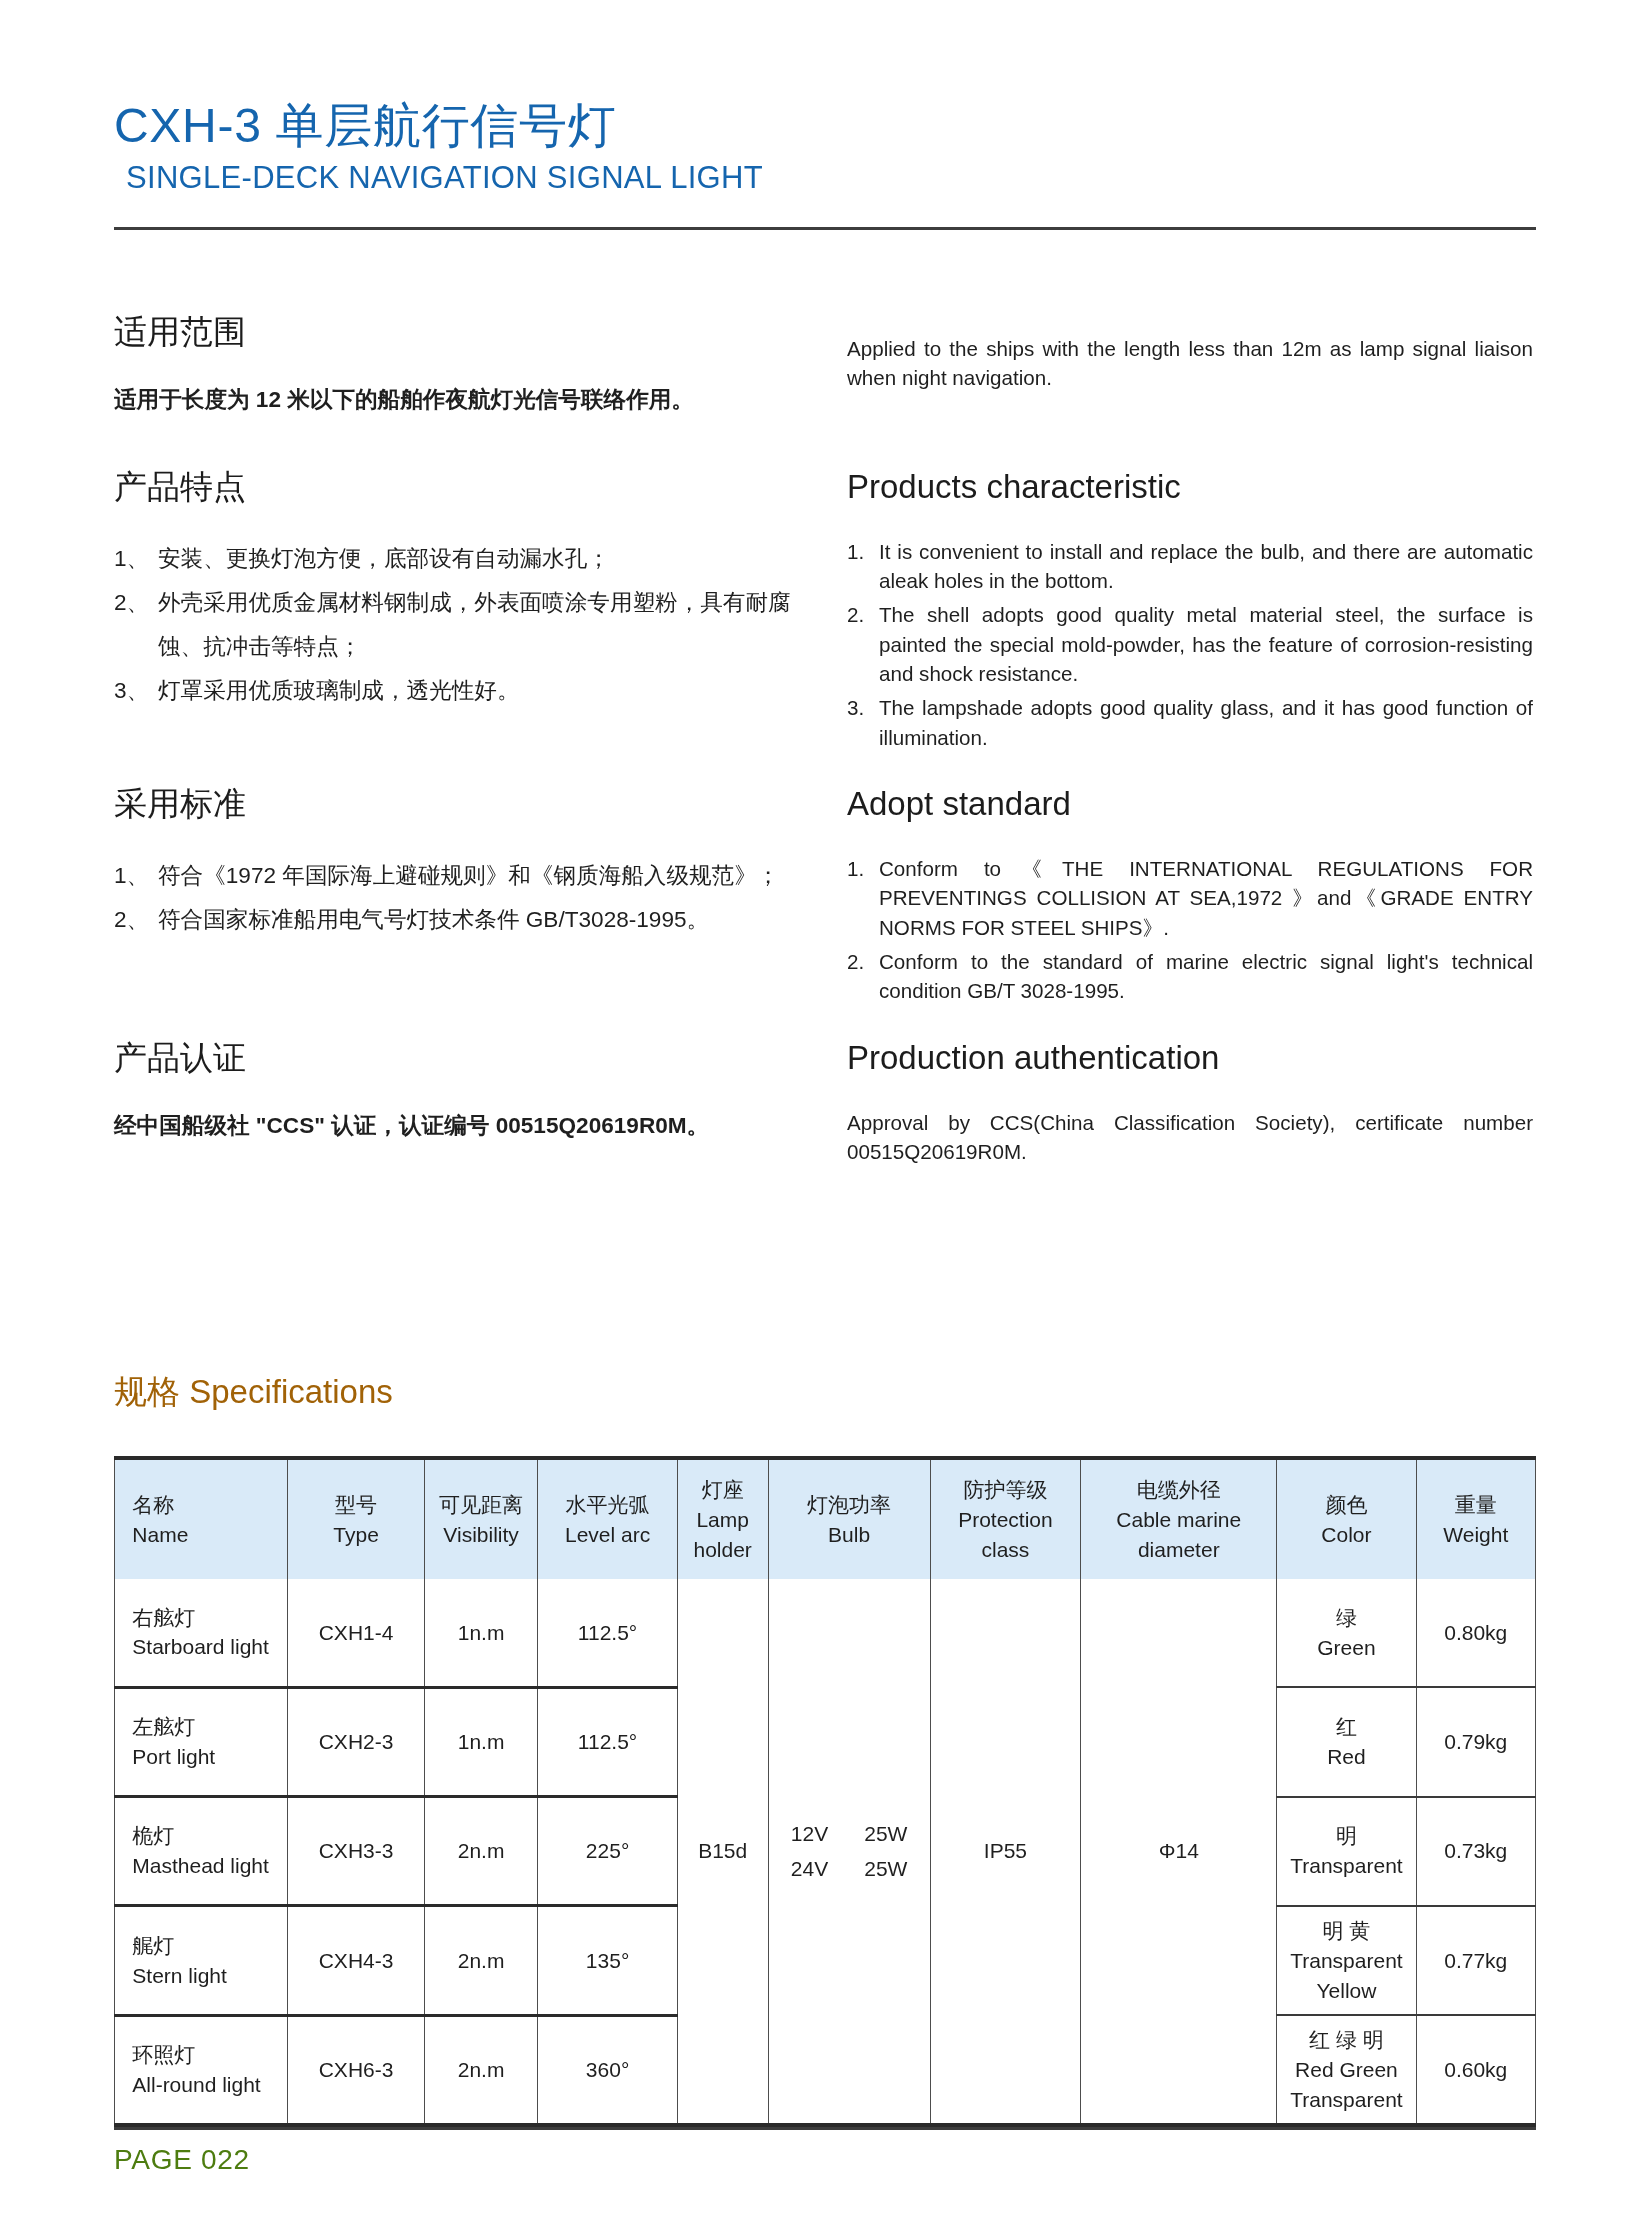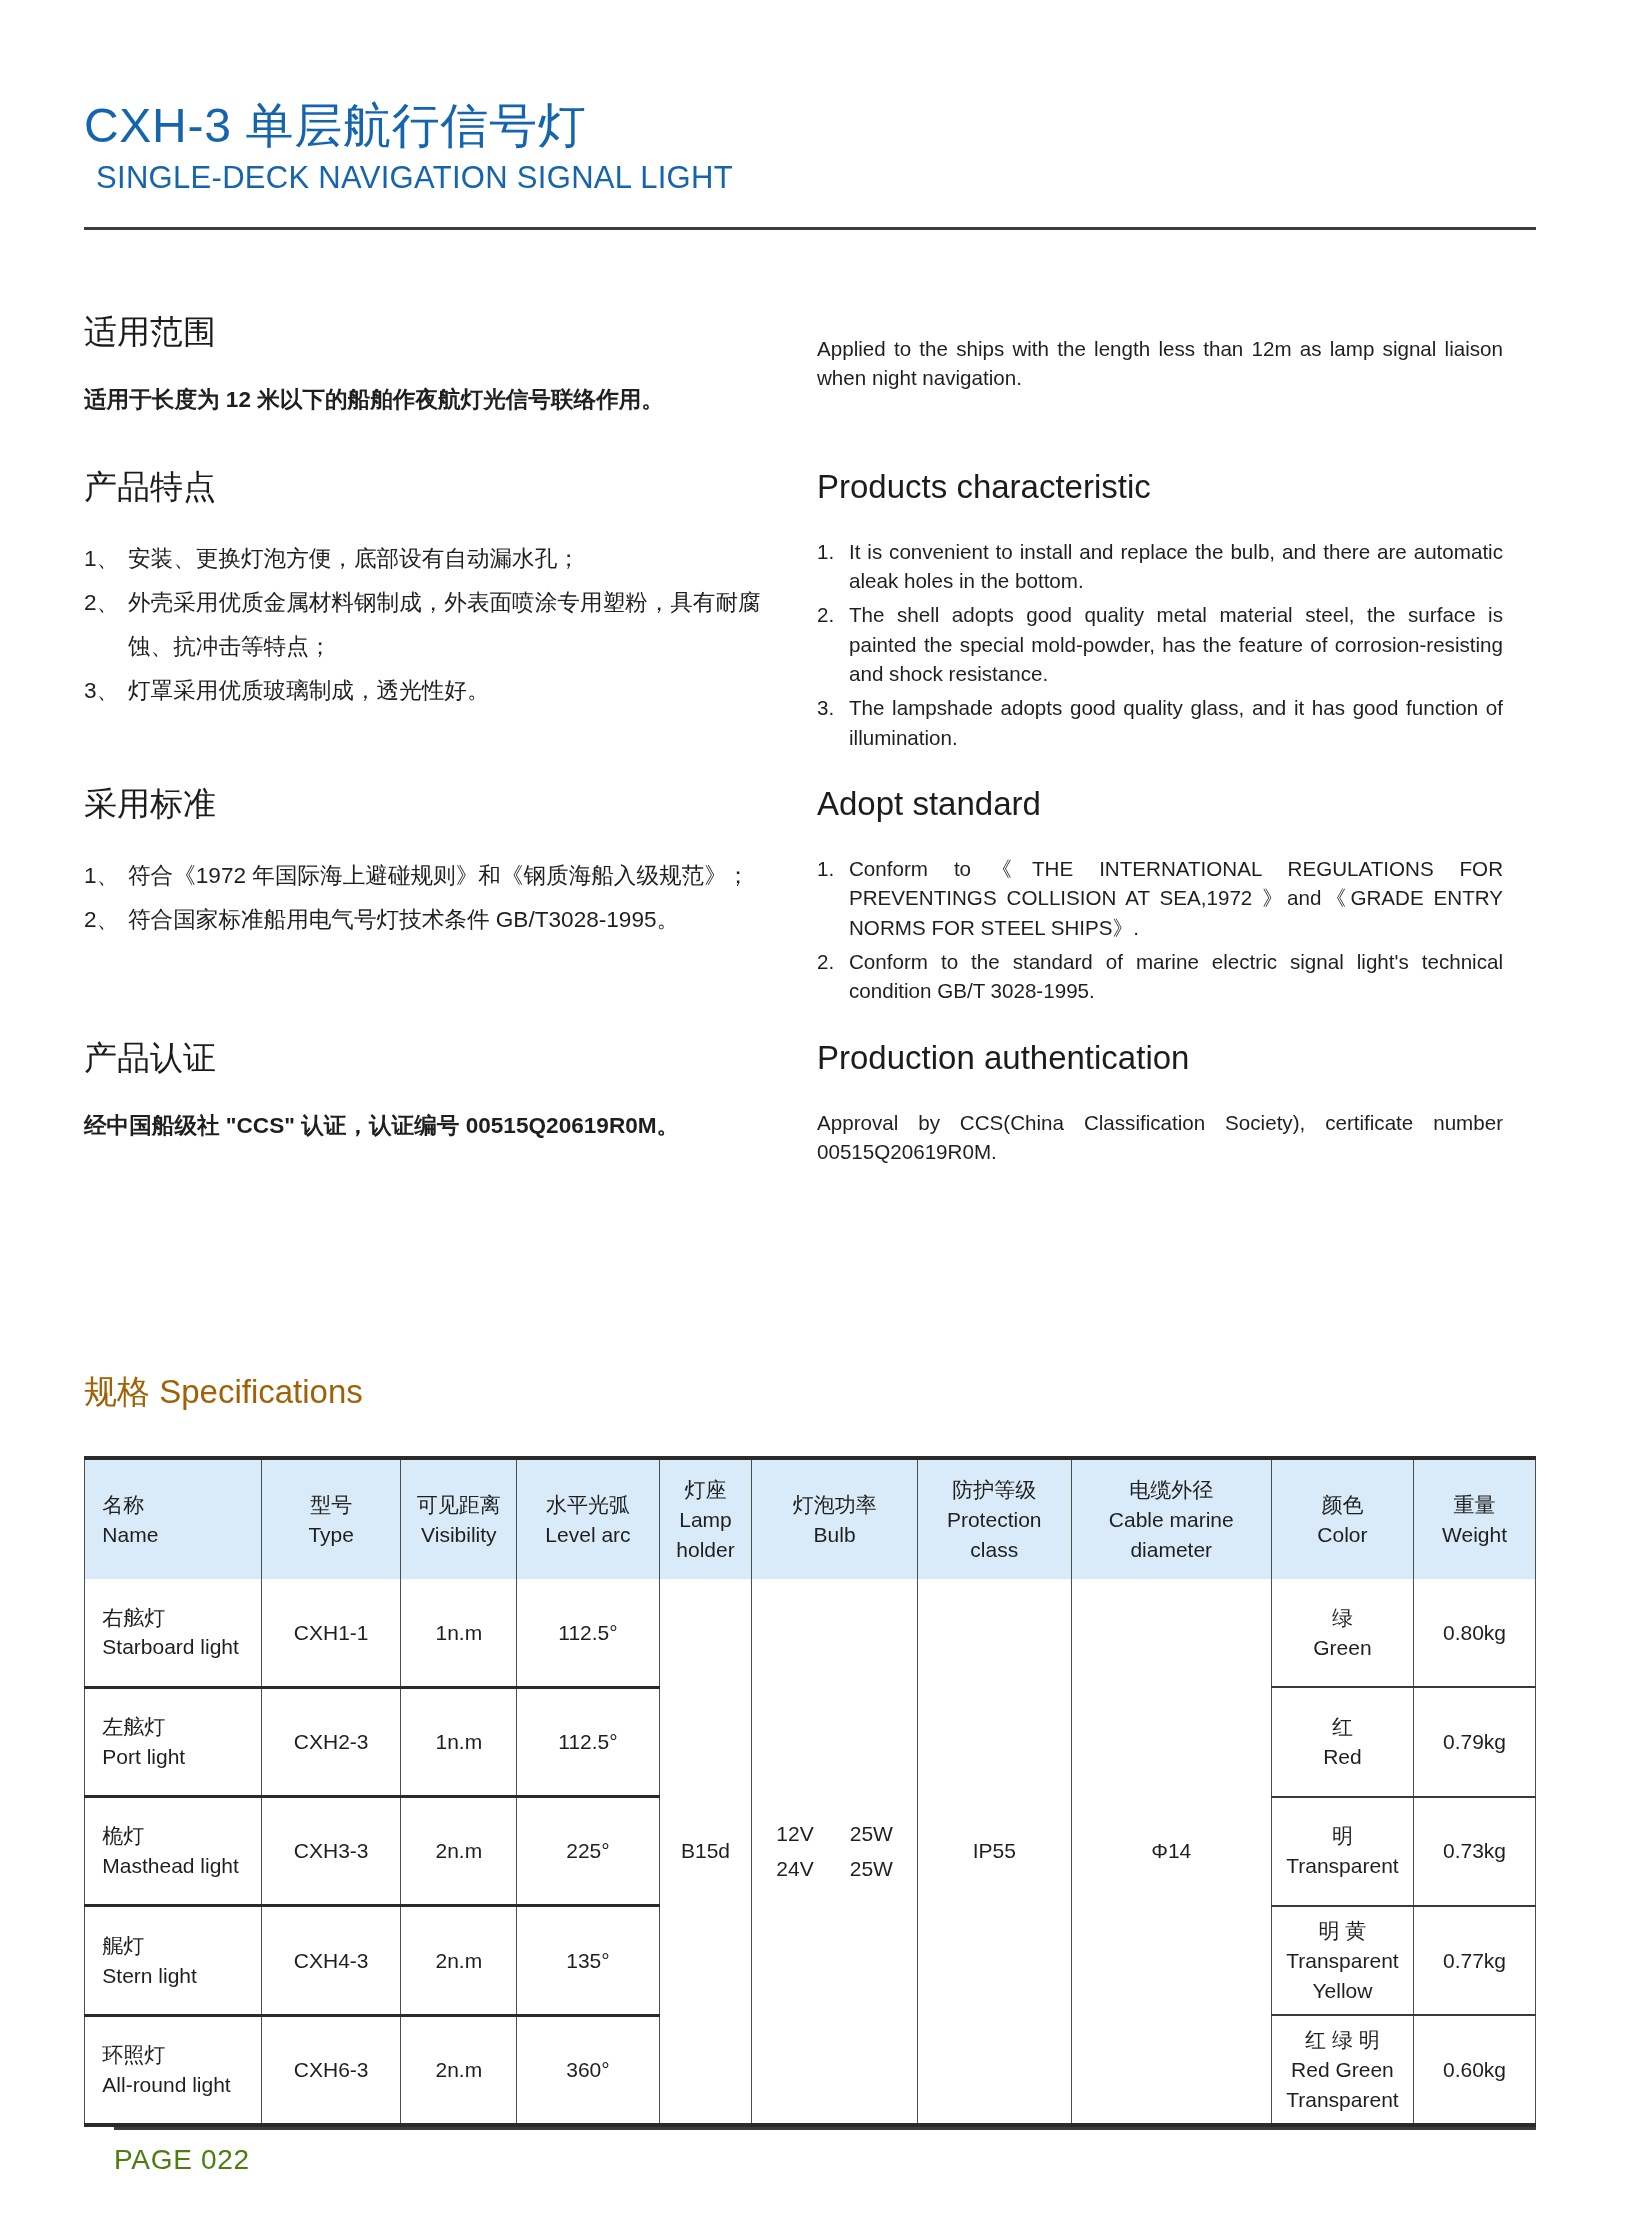--- a/index.html
+++ b/index.html
@@ -12,21 +12,21 @@
     height: 2239px;
     overflow: hidden;
     font-family: "Liberation Sans", sans-serif;
     color: #1f1f1f;
   }
   .page {
     position: relative;
     box-sizing: border-box;
     width: 1650px;
     height: 2239px;
-    padding: 100px 114px 0 84px;
+    padding: 100px 114px 0 114px;
   }
   
   .doc-header h1 {
     margin: 0;
     font-size: 48px;
     line-height: 1.1;
     font-weight: 500;
     color: #1565ae;
     letter-spacing: 0.7px;
   }
@@ -297,21 +297,21 @@
           <div>Weight</div>
         </th>
       </tr>
     </thead>
     <tbody>
       <tr>
         <td class="col-name sep-thick">
           <div>右舷灯</div>
           <div>Starboard light</div>
         </td>
-        <td class="sep-thick">CXH1-1</td>
+        <td class="sep-thick">CXH1-4</td>
         <td class="sep-thick">1n.m</td>
         <td class="sep-thick">112.5°</td>
         <td rowspan="5">B15d</td>
         <td rowspan="5">
           <div class="bulb-line">
             <span>12V</span>
             <span>25W</span>
           </div>
           <div class="bulb-line">
             <span>24V</span>

